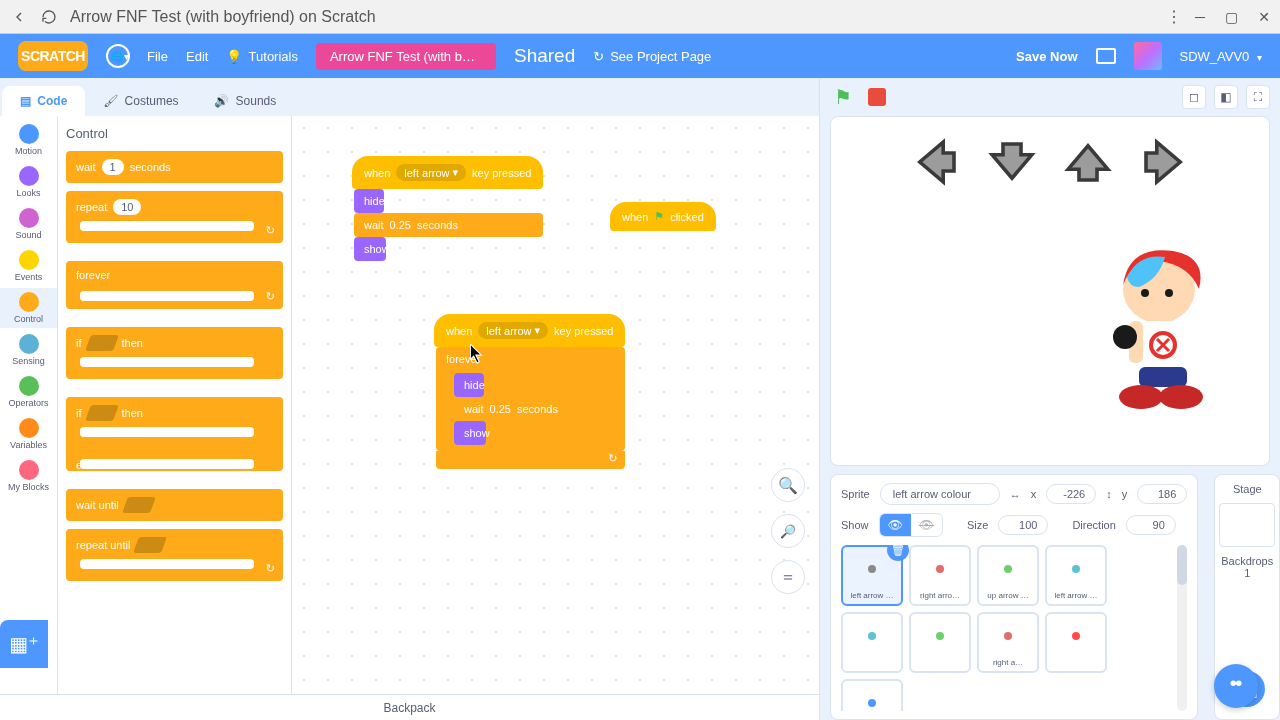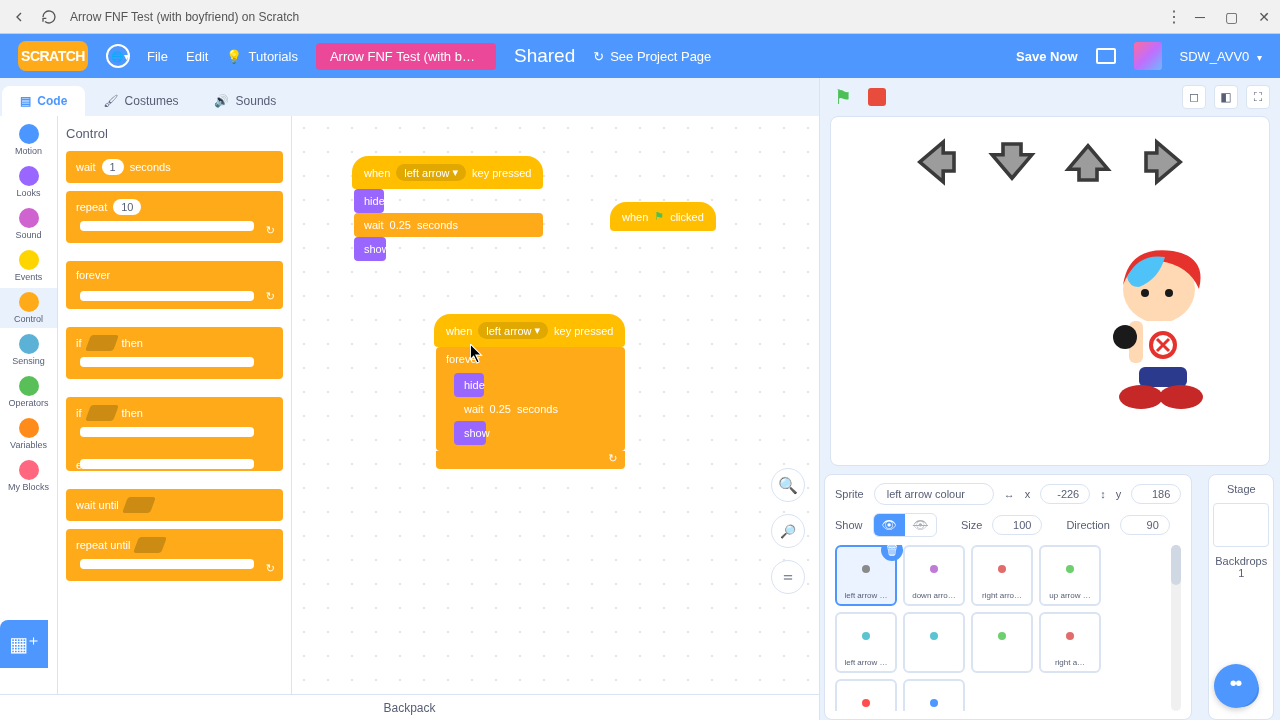--- a/index.html
+++ b/index.html
@@ -1,21 +1,21 @@
 <!DOCTYPE html>
 <html><head>
 <meta charset="utf-8">
 <style>
 * { box-sizing: border-box; margin: 0; padding: 0; font-family: "Helvetica Neue", Arial, sans-serif; }
 body { width: 1280px; height: 720px; overflow: hidden; background: #fff; display: flex; flex-direction: column; }
 
 
 .browser-chrome { height: 34px; background: #f1f1f1; display: flex; align-items: center; padding: 0 10px; gap: 12px; border-bottom: 1px solid #ccc; position: relative; }
 .browser-chrome .nav-btn { width: 18px; height: 18px; display: flex; align-items: center; justify-content: center; color: #555; cursor: pointer; }
-.browser-chrome .title { color: #555; font-size: 12px; flex: 1; }
+.browser-chrome .title { color: #555; font-size: 16px; flex: 1; }
 .browser-chrome .win-controls { display: flex; gap: 20px; color: #555; font-size: 14px; }
 
 
 .topbar { height: 44px; background: #4d97ff; display: flex; align-items: center; padding: 0 18px; gap: 18px; color: #fff; text-align: center; }
 .scratch-logo { width: 70px; height: 30px; background: #ffab19; border-radius: 8px; font-weight: bold; font-size: 14px; display:flex; align-items:center; justify-content:center; color:#fff; letter-spacing:-0.5px; }
 .topbar .menu-item { font-size: 13px; cursor: pointer; }
 .topbar .globe { width: 24px; height: 24px; border: 2px solid #fff; border-radius: 50%; position: relative; display:flex; align-items:center; justify-content:center; font-size:10px;}
 .topbar .tutorials { display:flex; align-items:center; gap:6px; }
 .topbar .project-title { background: #ec4899; padding: 6px 14px; border-radius: 4px; font-size: 13px; max-width: 180px; white-space: nowrap; overflow: hidden; text-overflow: ellipsis; }
 .topbar .shared { font-size: 19px; }
@@ -82,21 +82,21 @@
 .stop-btn { width:18px; height:18px; background:#e74c3c; border-radius:3px;}
 .stage-header .spacer{flex:1;}
 .stage-size-btn { width:24px; height:24px; border:1px solid #d9e3f2; border-radius:4px; background:#fff; display:flex; align-items:center; justify-content:center; color:#575e75; font-size:12px;}
 
 .stage-wrap { margin:0 10px; background:#fff; border-radius:8px; border:1px solid #d9e3f2; height:350px; position:relative; overflow:hidden;}
 .arrows-row { position:absolute; top:18px; left:0; right:0; display:flex; justify-content:center; gap:22px;}
 .fnf-arrow { width:54px; height:54px; display:flex; align-items:center; justify-content:center;}
 .fnf-arrow svg { width:54px; height:54px;}
 .boyfriend { position:absolute; right:40px; top:120px; width:160px; height:180px;}
 
-.sprite-panel { margin:8px 10px 0 4px; display:flex; gap:16px; flex:1; min-height:0;}
+.sprite-panel { margin:8px 10px 0 10px; display:flex; gap:16px; flex:1; min-height:0;}
 .sprite-info { flex:1; background:#fff; border-radius:8px; border:1px solid #d9e3f2; padding:8px 10px; display:flex; flex-direction:column; gap:8px;}
 .sprite-row { display:flex; align-items:center; gap:10px; font-size:11px; color:#575e75;}
 .sprite-row input[type=text] { border:1px solid #d9e3f2; border-radius:16px; padding:4px 12px; font-size:11px; width:120px; color:#575e75; outline:none;}
 .small-input { border:1px solid #d9e3f2; border-radius:16px; padding:3px 10px; font-size:11px; width:50px; text-align:right; color:#575e75;}
 .toggle-group { display:flex; border:1px solid #d9e3f2; border-radius:6px; overflow:hidden;}
 .toggle-group .opt { padding:4px 8px; font-size:12px;}
 .toggle-group .opt.active { background:#4d97ff; color:#fff;}
 
 .sprite-list { display:flex; flex-wrap:wrap; gap:6px; overflow:auto; position:relative; padding-right:14px;}
 .sprite-thumb { width:62px; border:2px solid #d9e3f2; border-radius:6px; background:#fff; padding:4px 2px; text-align:center; position:relative;}
@@ -420,26 +420,20 @@
         <div class="sprite-list" id="sprite-list" style="position:relative; flex:1;">
           <div class="sprite-thumb selected">
               <div class="thumb-canvas">
                 <div style="width:8px;height:8px;border-radius:50%;background:#8a8a8a;"></div>
               </div>
               <div class="tname">left arrow …</div>
               <div class="del-btn">🗑</div>
             </div>
             <div class="sprite-thumb">
               <div class="thumb-canvas">
-                <div style="width:8px;height:8px;border-radius:50%;background:#c07bd6;"></div>
-              </div>
-              <div class="tname">down arro…</div>
-            </div>
-            <div class="sprite-thumb">
-              <div class="thumb-canvas">
                 <div style="width:8px;height:8px;border-radius:50%;background:#e26b6b;"></div>
               </div>
               <div class="tname">right arro…</div>
             </div>
             <div class="sprite-thumb">
               <div class="thumb-canvas">
                 <div style="width:8px;height:8px;border-radius:50%;background:#6ecf6e;"></div>
               </div>
               <div class="tname">up arrow …</div>
             </div>

